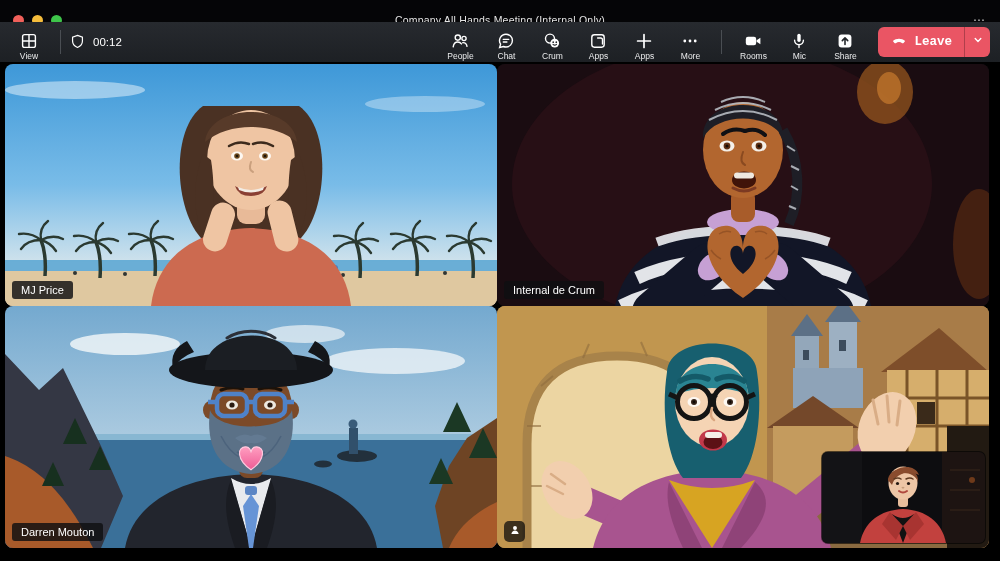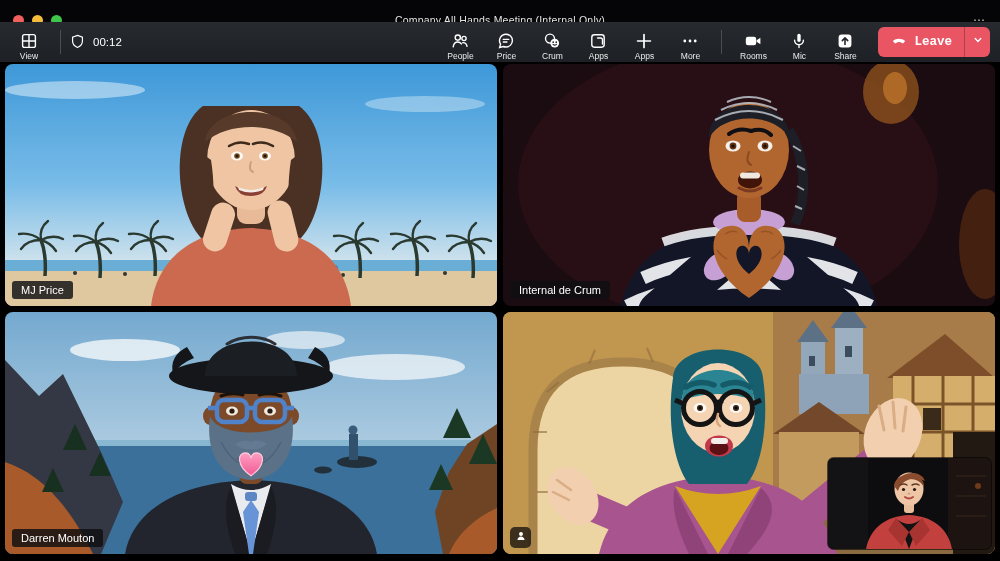--- a/index.html
+++ b/index.html
@@ -28,21 +28,21 @@
   .v-div { width:1px; height:24px; background:#4a4e53; margin:0 8px; }
   .timer { display:flex; align-items:center; gap:7px; color:#fff; font-size:11.5px; font-weight:normal; }
   .tb-right { margin-left:auto; display:flex; align-items:center; }
   .leave { height:30px; margin-left:10px; background:#ea5564; border-radius:6px;
     display:flex; align-items:stretch; color:#fff; overflow:hidden; cursor:pointer; }
   .leave-main { display:flex; align-items:center; gap:6px; padding:0 12px; font-size:12.5px; font-weight:bold;font-family:Liberation Mono, monospace; }
   .leave-chevron { width:26px; display:flex; align-items:center; justify-content:center;
     border-left:1px solid rgba(0,0,0,.25); }
   
   .stage { position:absolute; top:64px; left:5px; width:824px; height:492px;
-    display:grid; grid-template-columns:492px 492px; grid-template-rows:242px 242px; gap:6px; }
+    display:grid; grid-template-columns:492px 492px; grid-template-rows:242px 242px; }
   .tile { position:relative; border-radius:8px; overflow:hidden; background:#101013; }
   .tile svg.scene { position:absolute; inset:0; width:100%; height:100%; display:block; }
   .name-label { position:absolute; left:7px; bottom:7px; background:rgba(15,15,17,.82);
     color:#fff; font-size:11px; padding:3px 9px; border-radius:3px; white-space:nowrap; }
   .badge { position:absolute; left:7px; bottom:6px; width:21px; height:21px; border-radius:5px;
     background:rgba(8,8,10,.72); display:flex; align-items:center; justify-content:center; }
   .pip { position:absolute; right:4px; bottom:5px; width:163px; height:91px;
     border-radius:6px; overflow:hidden; background:#0c0c0e; box-shadow:0 0 0 1px rgba(0,0,0,.6); }
   .pip svg { display:block; width:100%; height:100%; }
 </style>
@@ -93,21 +93,21 @@
         </span>
         <span>People</span>
       </div>
       <div class="tb-btn">
         <span>
           <svg width="20" height="20" viewBox="0 0 20 20" fill="none" stroke="#fff" stroke-width="1.4" stroke-linecap="round">
             <path d="M10 3.2a6.4 6.4 0 0 1 0 12.8c-.9 0-1.8-.2-2.6-.5l-3.8 1 1-3.4A6.4 6.4 0 0 1 10 3.2z"></path>
             <path d="M7.3 8.4h5.4M7.3 11h3.6"></path>
           </svg>
         </span>
-        <span>Price</span>
+        <span>Chat</span>
       </div>
       <div class="tb-btn">
         <span>
           <svg width="20" height="20" viewBox="0 0 20 20">
             <circle cx="8" cy="7.6" r="4.5" fill="none" stroke="#fff" stroke-width="1.4"></circle>
             <circle cx="12.7" cy="12.1" r="4.4" fill="#fff"></circle>
             <circle cx="11.2" cy="11.2" r=".85" fill="#22252a"></circle>
             <circle cx="14.3" cy="11.2" r=".85" fill="#22252a"></circle>
             <path d="M11 13.4a2.6 2.6 0 0 0 3.5 0" fill="none" stroke="#22252a" stroke-width="1.1" stroke-linecap="round"></path>
           </svg>

